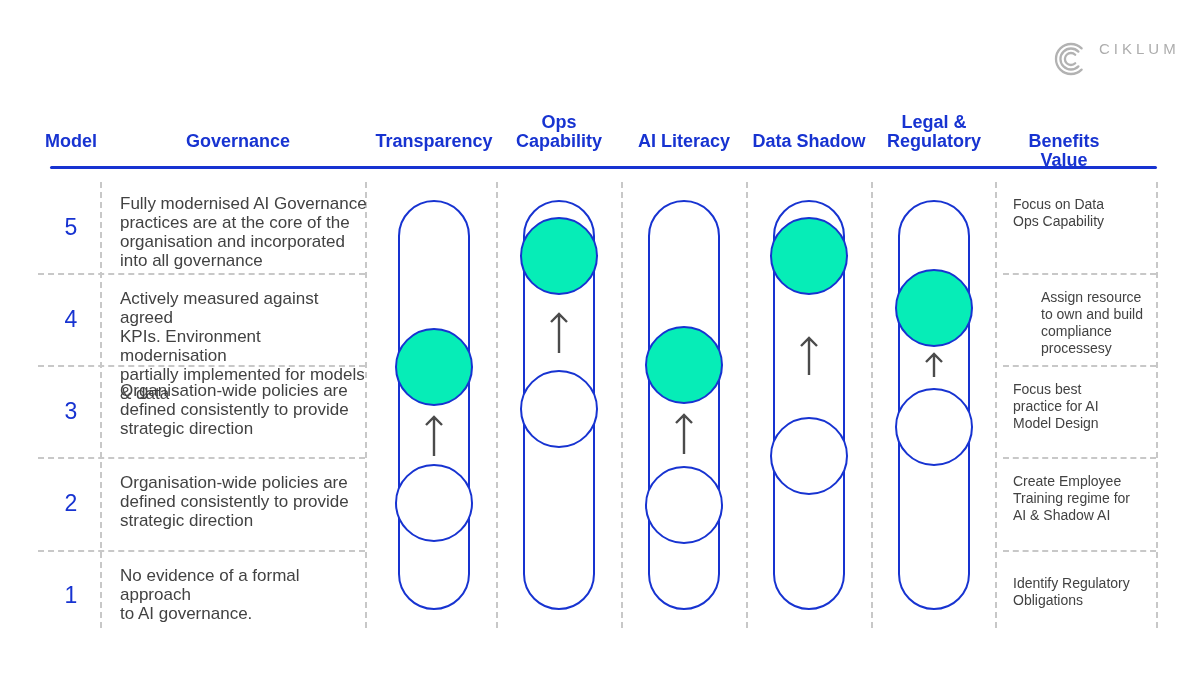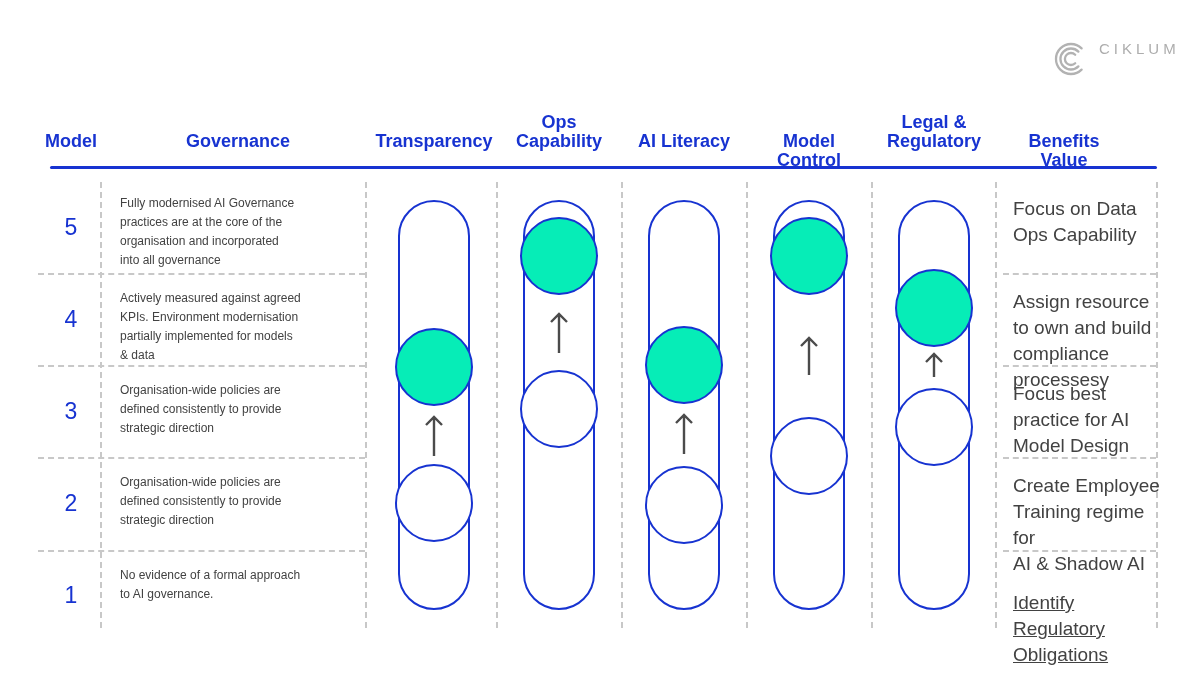--- a/index.html
+++ b/index.html
@@ -51,28 +51,28 @@
   .hdash.right{left:1003px;width:153px;}
   .hy1{top:273px;} .hy2{top:365px;} .hy3{top:457px;} .hy4{top:550px;}
   
   .lvl{
     position:absolute;left:40px;width:62px;text-align:center;
     font-size:23px;font-weight:500;color:var(--blue);
   }
   .lvl-5{top:214px;} .lvl-4{top:306px;} .lvl-3{top:398px;} .lvl-2{top:490px;} .lvl-1{top:582px;}
   .desc{
     position:absolute;left:120px;width:252px;
-    font-size:12px;line-height:19px;color:var(--text);white-space:pre-line;
+    font-size:17px;line-height:19px;color:var(--text);white-space:pre-line;
   }
   .d-5{top:194px;} .d-4{top:289px;} .d-3{top:381px;} .d-2{top:473px;} .d-1{top:566px;}
   .benefit{
     position:absolute;left:1013px;width:150px;
-    font-size:19px;line-height:26px;color:var(--text);white-space:pre-line;
-  }
-  .b-5{top:196px;} .b-4{top:289px;} .b-3{top:381px;} .b-2{top:473px;} .b-1{top:590px;text-decoration:underline;}
+    font-size:14px;line-height:17px;color:var(--text);white-space:pre-line;
+  }
+  .b-5{top:196px;} .b-4{top:289px;margin-left:28px;} .b-3{top:381px;} .b-2{top:473px;} .b-1{top:575px;}
   
   .capsule{
     position:absolute;top:200px;width:72px;height:410px;
     border:2.5px solid var(--blue);border-radius:37px;background:#fff;
   }
   .cap0{left:398px;} .cap1{left:523px;} .cap2{left:648px;} .cap3{left:773px;} .cap4{left:898px;}
   .circle{
     position:absolute;width:78px;height:78px;border-radius:50%;
     border:2.5px solid var(--blue);background:#fff;
   }
@@ -107,21 +107,21 @@
     </span>
     <span class="logo-text">CIKLUM</span>
   </div>
 
   <div class="h h-level">Model</div>
   <div class="h h-desc">Governance</div>
   <div class="h h-c0">Transparency</div>
   <div class="h h-c1">Ops
 Capability</div>
   <div class="h h-c2">AI Literacy</div>
-  <div class="h h-c3">Model Control</div>
+  <div class="h h-c3">Data Shadow</div>
   <div class="h h-c4">Legal &amp;
 Regulatory</div>
   <div class="h h-benefits">Benefits Value</div>
   <div class="header-rule"></div>
 
   <div class="vdash v1"></div>
   <div class="vdash v2"></div>
   <div class="vdash v3"></div>
   <div class="vdash v4"></div>
   <div class="vdash v5"></div>

